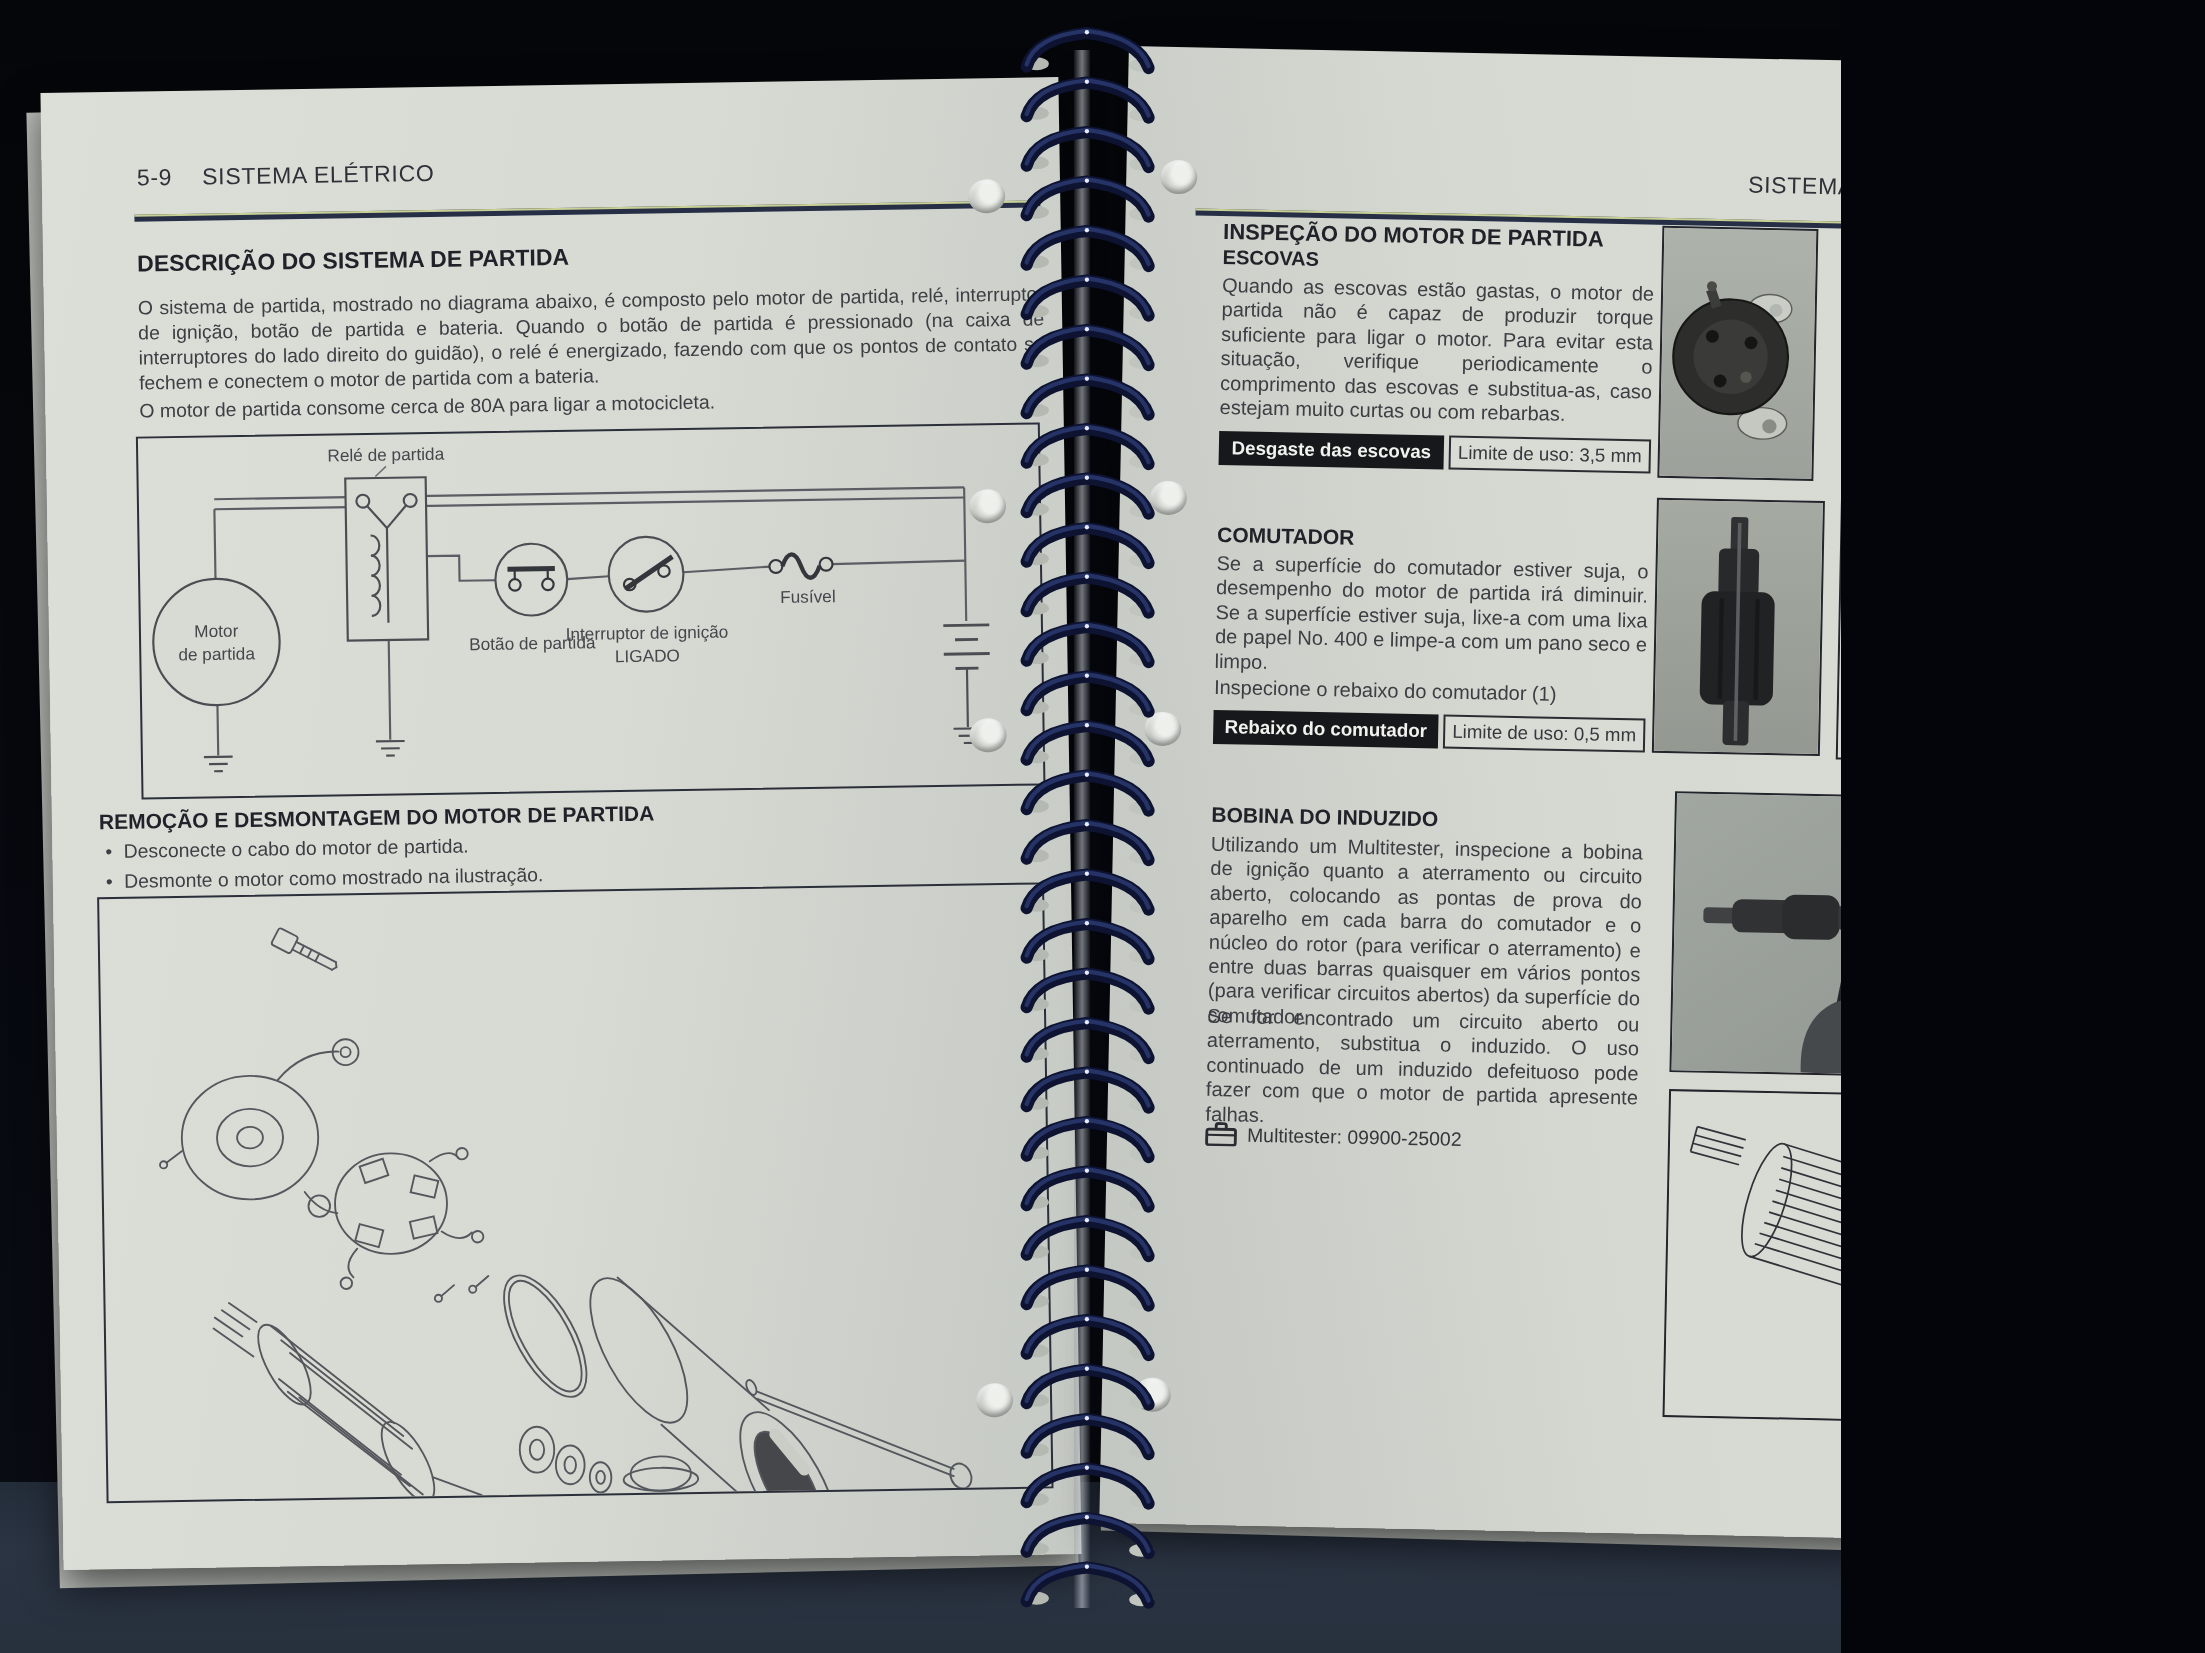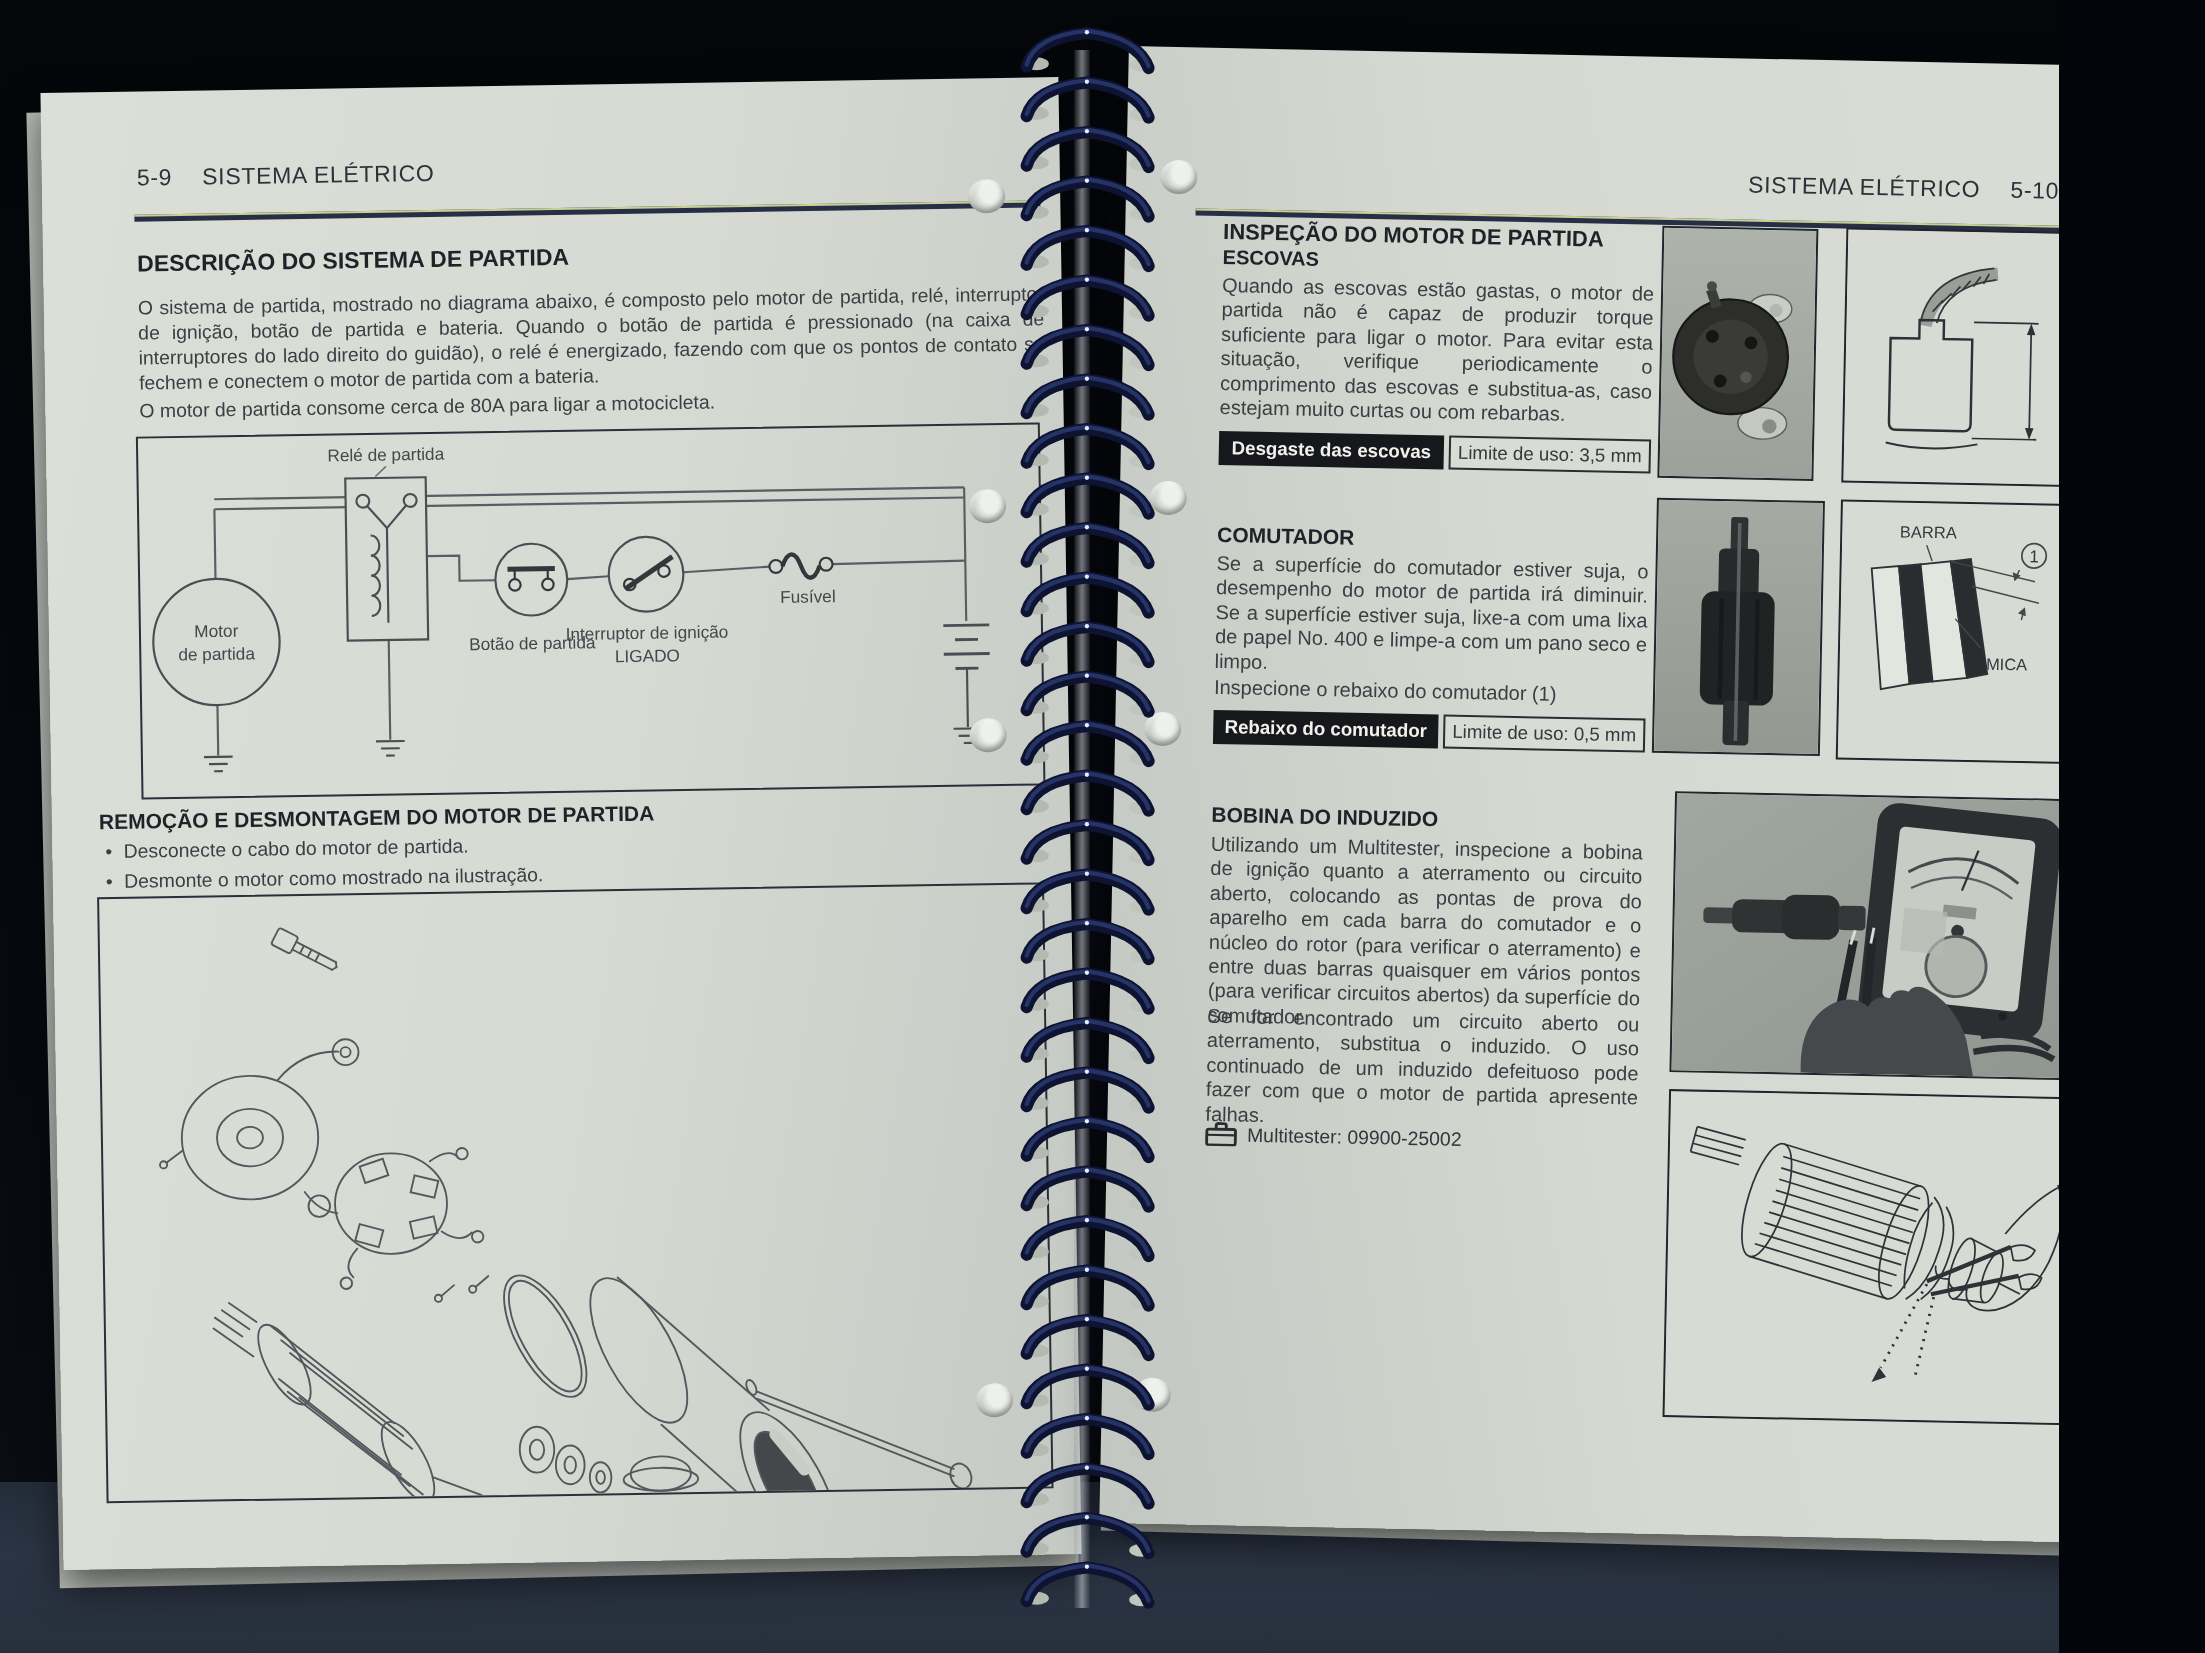--- a/index.html
+++ b/index.html
@@ -1,16 +1,16 @@
 <!DOCTYPE html>
 <html style="font-size:11.5px"><head>
 <meta charset="utf-8">
 <style>
   html,body{margin:0;padding:0;background:#04050a;}
-  #stage{position:relative;width:2059px;height:1654px;overflow:hidden;
+  #stage{position:relative;width:1841px;height:1654px;overflow:hidden;
          background:linear-gradient(180deg,#050609 0%,#070910 60%,#0a0d14 100%);
          font-family:"Liberation Sans", sans-serif;}
   
   .table-surface{position:absolute;left:0;bottom:0;width:2205px;height:172px;
     background:linear-gradient(180deg,#232c39 0%,#2b3443 40%,#27303d 100%);}
   
   .page{position:absolute;box-shadow:0 16px 39px rgba(0,0,0,.6);}
   .under-page{position:absolute;background:#bcc0ba;}
   .left-page{left:52px;top:85px;width:1018px;height:1477px;
     background:linear-gradient(100deg,#dcdfd8 0%,#d6dad3 55%,#c6cac4 98%);

